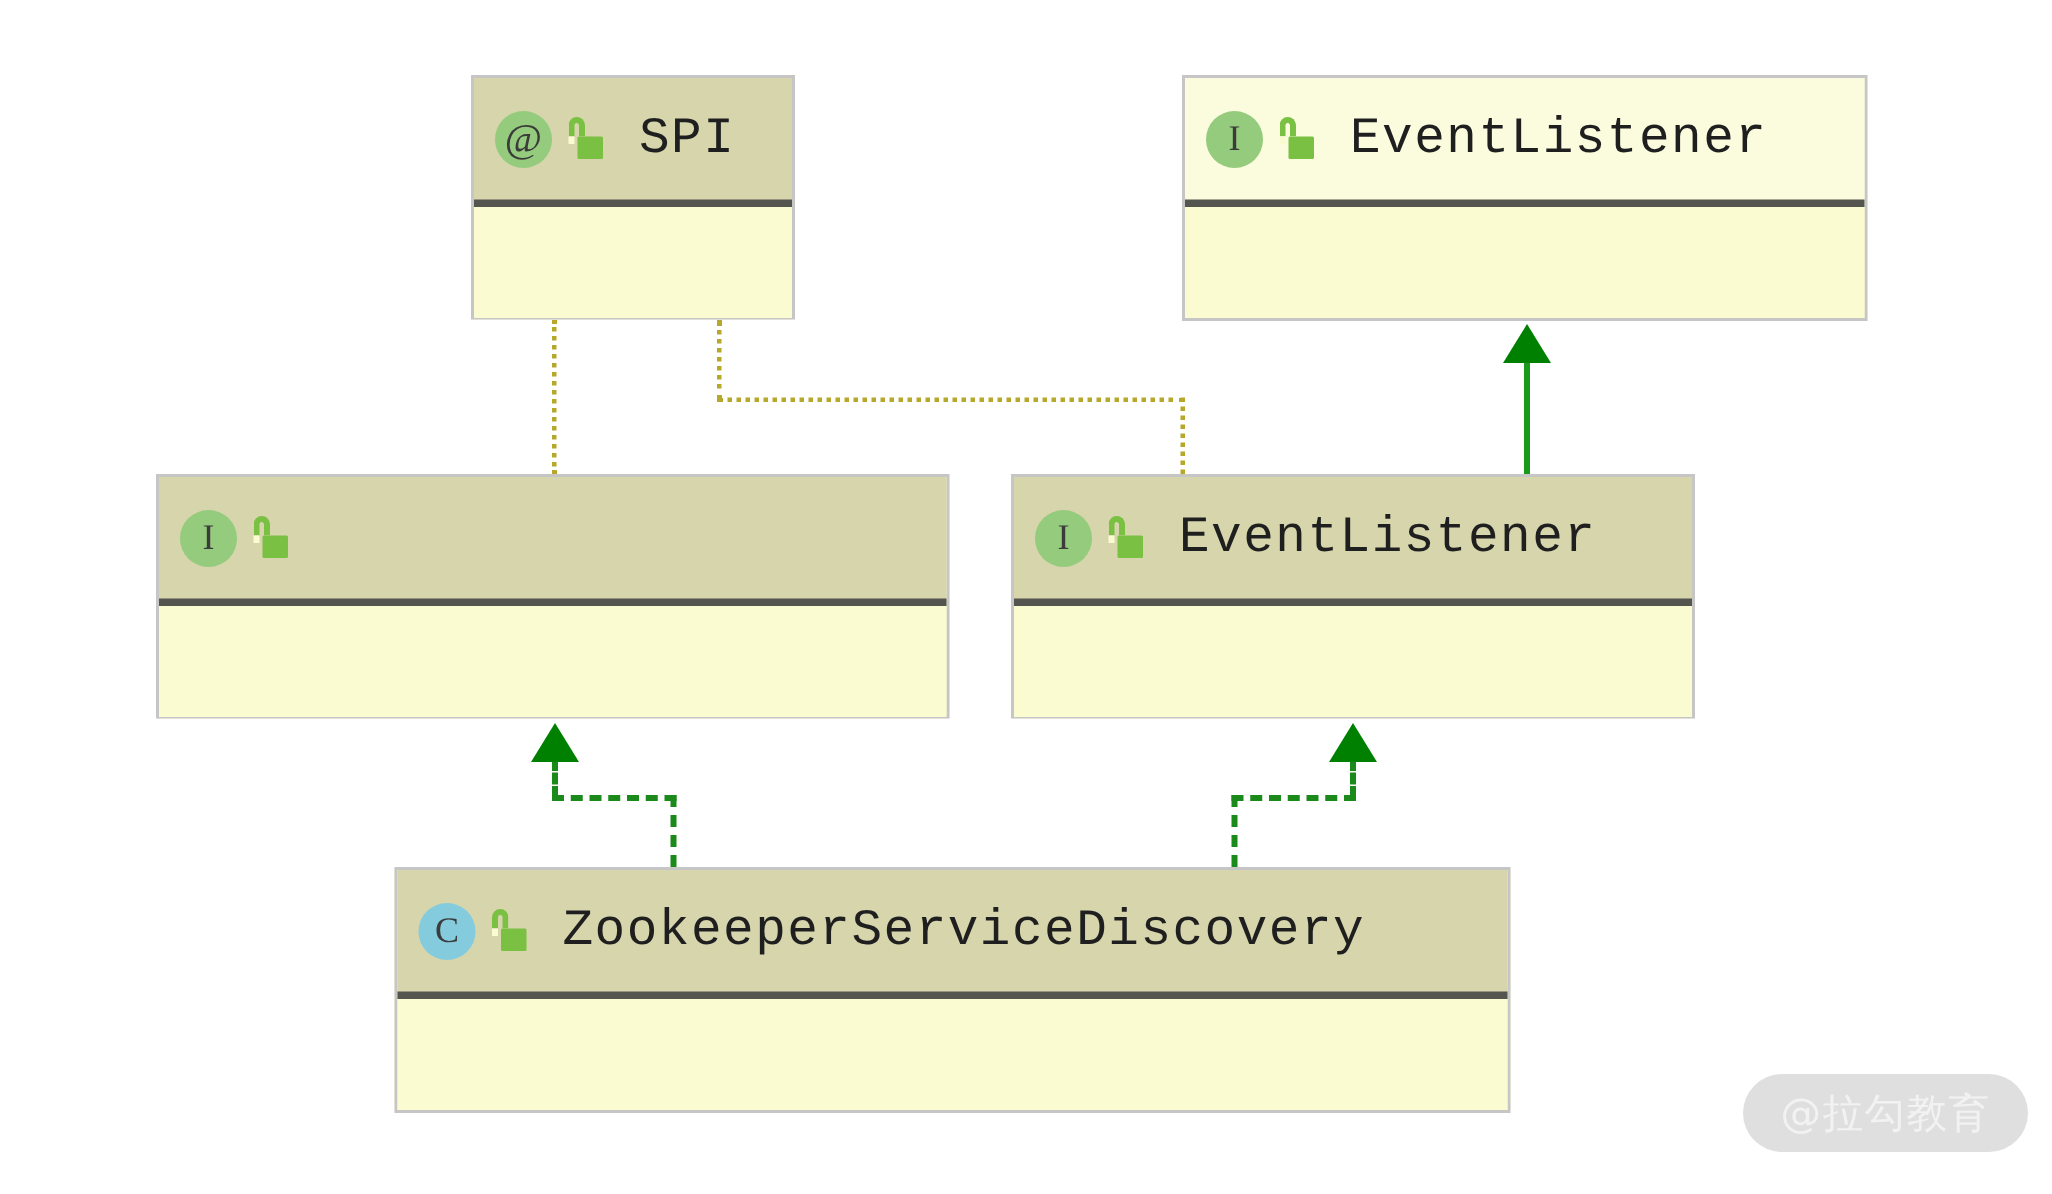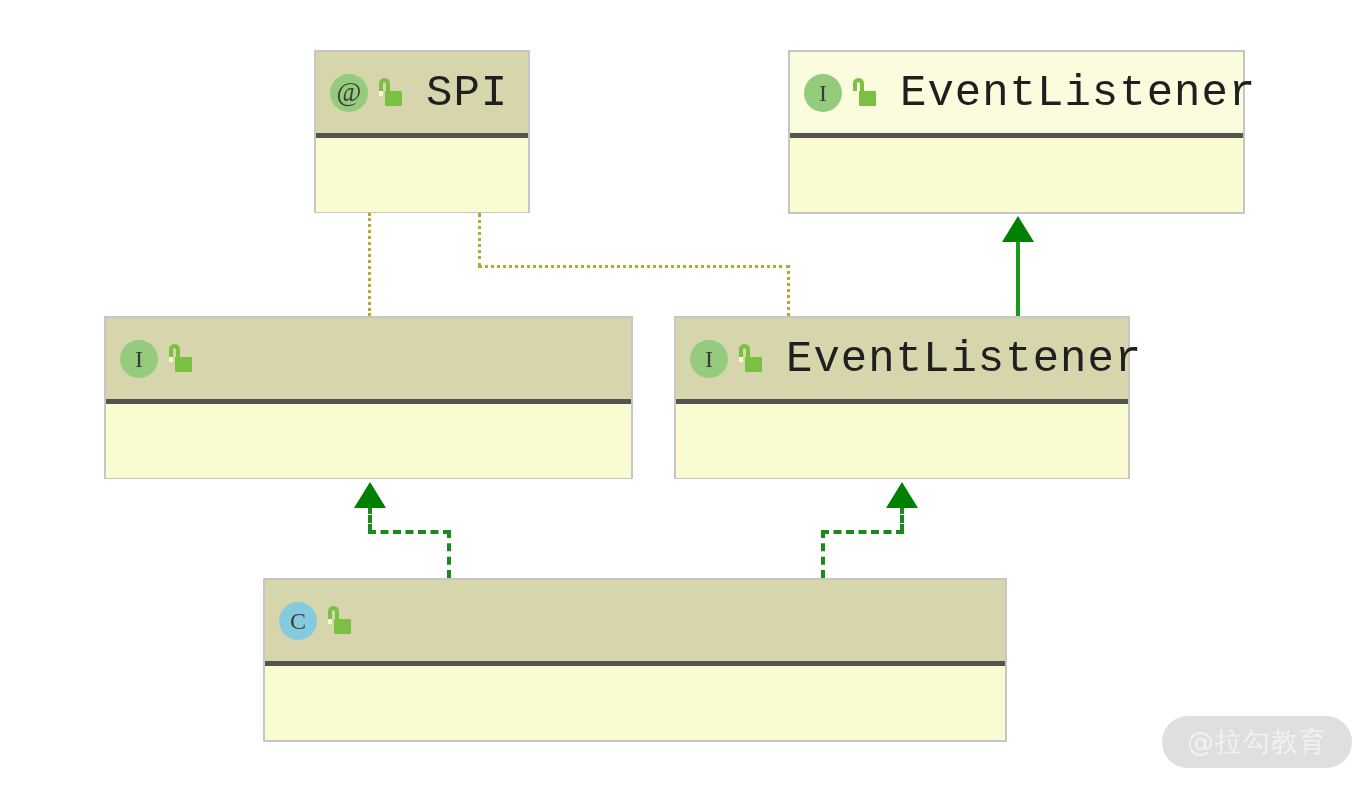--- a/index.html
+++ b/index.html
@@ -96,21 +96,21 @@
     left: 9px;
     bottom: 2px;
     width: 17px;
     height: 15px;
     background: #7ac043;
     border-radius: 1px;
   }
 
   .uml-title {
     margin-left: 24px;
-    font-size: 44px;
+    font-size: 34px;
     letter-spacing: 1px;
     color: #1f1f1f;
     white-space: nowrap;
     font-family: "Liberation Mono", "DejaVu Sans Mono", monospace;
   }
 
   
   .conn {
     position: absolute;
     z-index: 1;
@@ -230,19 +230,20 @@
     <div class="uml-body"></div>
   </div>
 
   <div class="uml-box" style="left:263px; top:578px; width:744px; height:164px;">
     <div class="uml-header">
       <span class="type-icon clazz">C</span>
       <span class="lock-icon">
         <span class="shackle"></span>
           <span class="body"></span>
       </span>
+      <span class="uml-title">ZookeeperServiceDiscovery</span>
     </div>
     <div class="uml-body"></div>
   </div>
 
   <div id="watermark">@拉勾教育</div>
 
 </div>
 
 </body></html>

